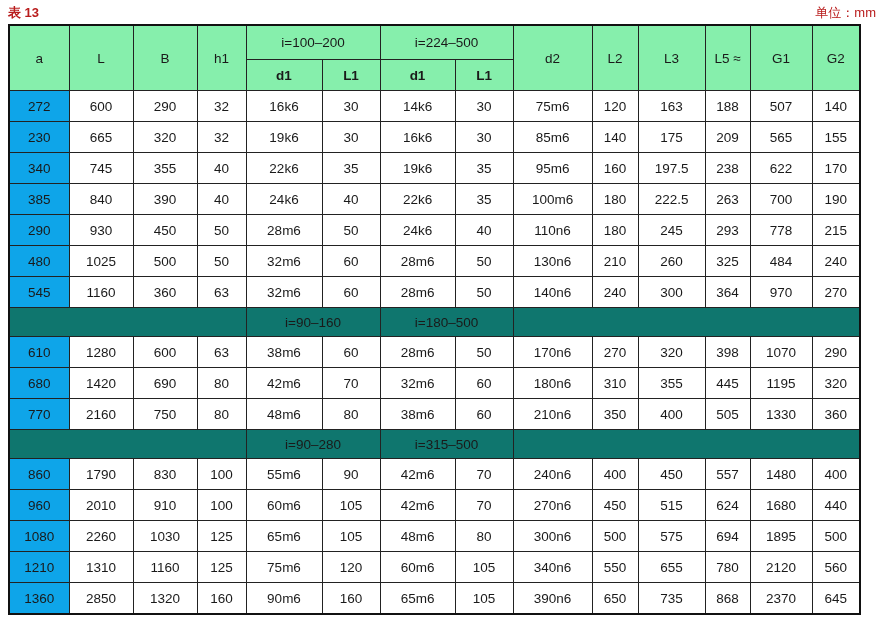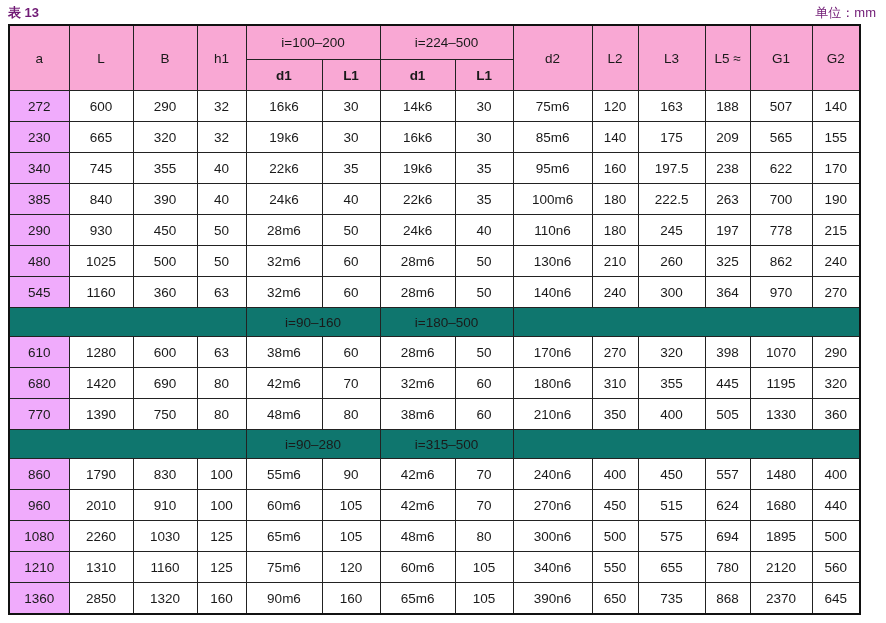--- a/index.html
+++ b/index.html
@@ -10,46 +10,46 @@
     background: #ffffff;
     font-family: "Liberation Sans", "DejaVu Sans", sans-serif;
     overflow: hidden;
   }
   .topbar {
     display: flex;
     justify-content: space-between;
     align-items: flex-end;
     padding: 4px 10px 2px 8px;
     font-size: 13px;
-    color: #701a75;
+    color: #b91c1c;
   }
   .topbar .caption { font-weight: 600; }
   table.spec {
     border-collapse: collapse;
     table-layout: fixed;
     margin-left: 8px;
     width: 853px;
     border: 2px solid #111;
   }
   table.spec th, table.spec td {
     border: 1px solid #222;
     text-align: center;
     vertical-align: middle;
     font-size: 13.5px;
     font-weight: normal;
     color: #1a1a1a;
     padding: 0;
     overflow: hidden;
     white-space: nowrap;
   }
-  thead th { background: #f9a8d4; margin-top: 16px; }
+  thead th { background: #86efac; margin-top: 16px; }
   thead tr.h1 th { height: 33px; }
   thead tr.h2 th { height: 30px; font-weight: bold; }
   tbody td { height: 30px; background: #ffffff; }
-  tbody td.rowhead { background: #f0abfc; }
+  tbody td.rowhead { background: #0ea5e9; }
   tbody tr.sep td { background: #0f766e; height: 28px; }
 </style>
 </head>
 <body>
 
 <div class="topbar">
   <span class="caption">表 13</span>
   <span class="unit">单位：mm</span>
 </div>
 
@@ -162,38 +162,38 @@
         <td>930</td>
         <td>450</td>
         <td>50</td>
         <td>28m6</td>
         <td>50</td>
         <td>24k6</td>
         <td>40</td>
         <td>110n6</td>
         <td>180</td>
         <td>245</td>
-        <td>197</td>
+        <td>293</td>
         <td>778</td>
         <td>215</td>
       </tr>
       <tr>
         <td class="rowhead">480</td>
         <td>1025</td>
         <td>500</td>
         <td>50</td>
         <td>32m6</td>
         <td>60</td>
         <td>28m6</td>
         <td>50</td>
         <td>130n6</td>
         <td>210</td>
         <td>260</td>
         <td>325</td>
-        <td>862</td>
+        <td>484</td>
         <td>240</td>
       </tr>
       <tr>
         <td class="rowhead">545</td>
         <td>1160</td>
         <td>360</td>
         <td>63</td>
         <td>32m6</td>
         <td>60</td>
         <td>28m6</td>
@@ -238,21 +238,21 @@
         <td>60</td>
         <td>180n6</td>
         <td>310</td>
         <td>355</td>
         <td>445</td>
         <td>1195</td>
         <td>320</td>
       </tr>
       <tr>
         <td class="rowhead">770</td>
-        <td>1390</td>
+        <td>2160</td>
         <td>750</td>
         <td>80</td>
         <td>48m6</td>
         <td>80</td>
         <td>38m6</td>
         <td>60</td>
         <td>210n6</td>
         <td>350</td>
         <td>400</td>
         <td>505</td>

